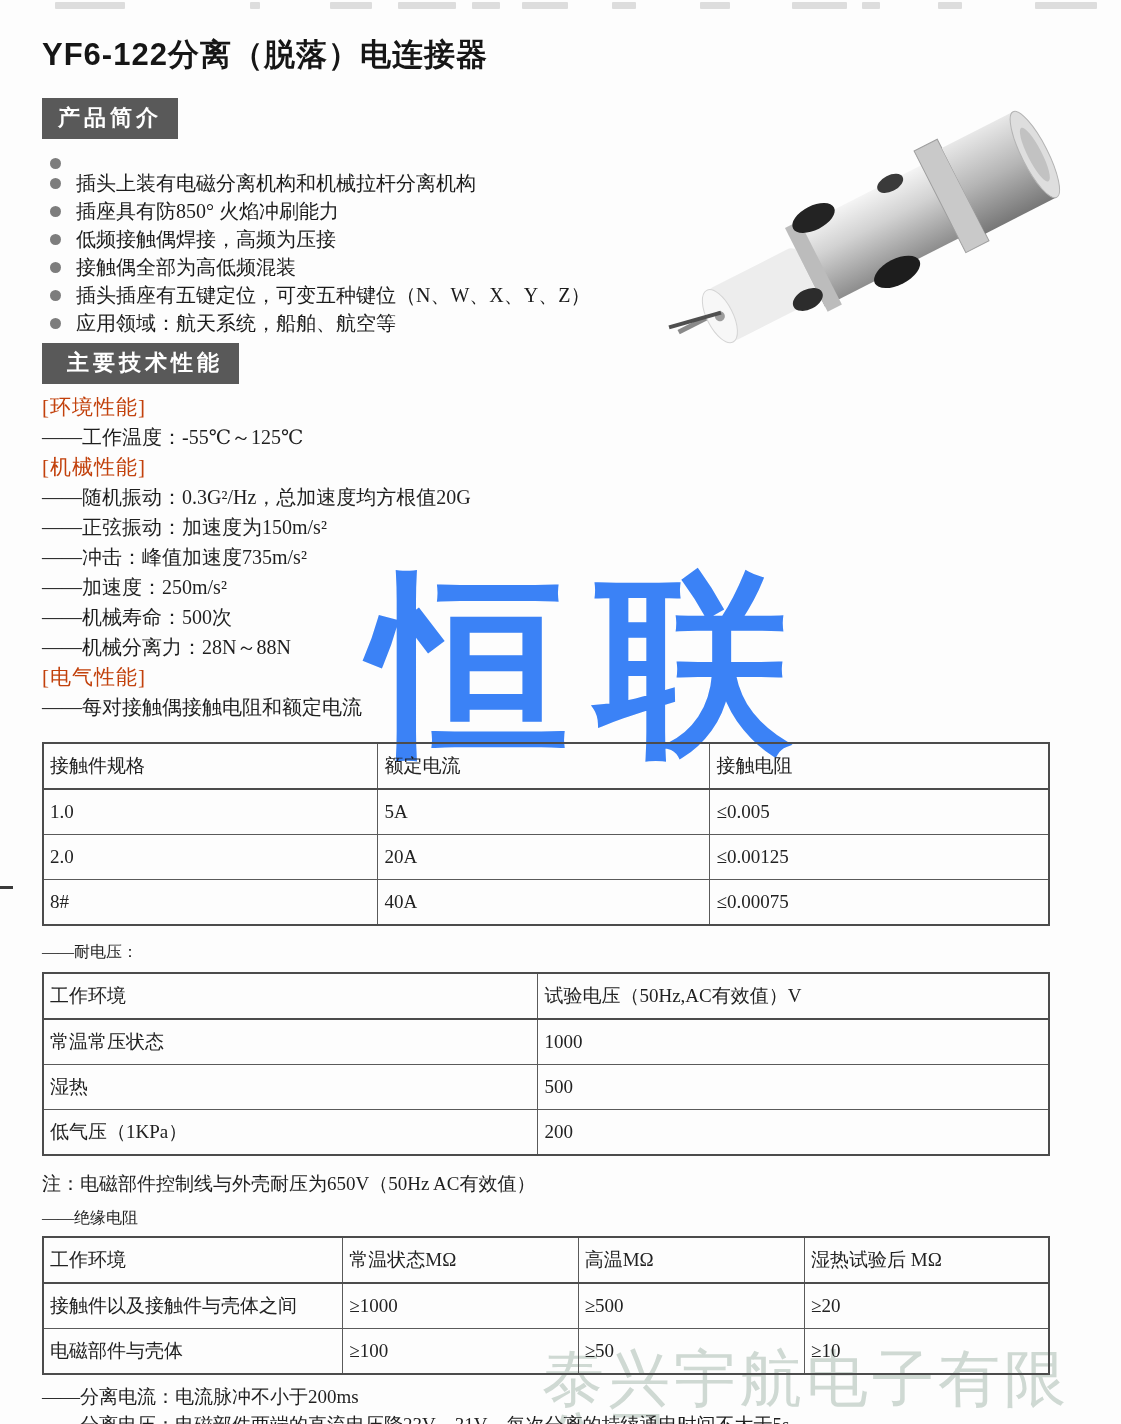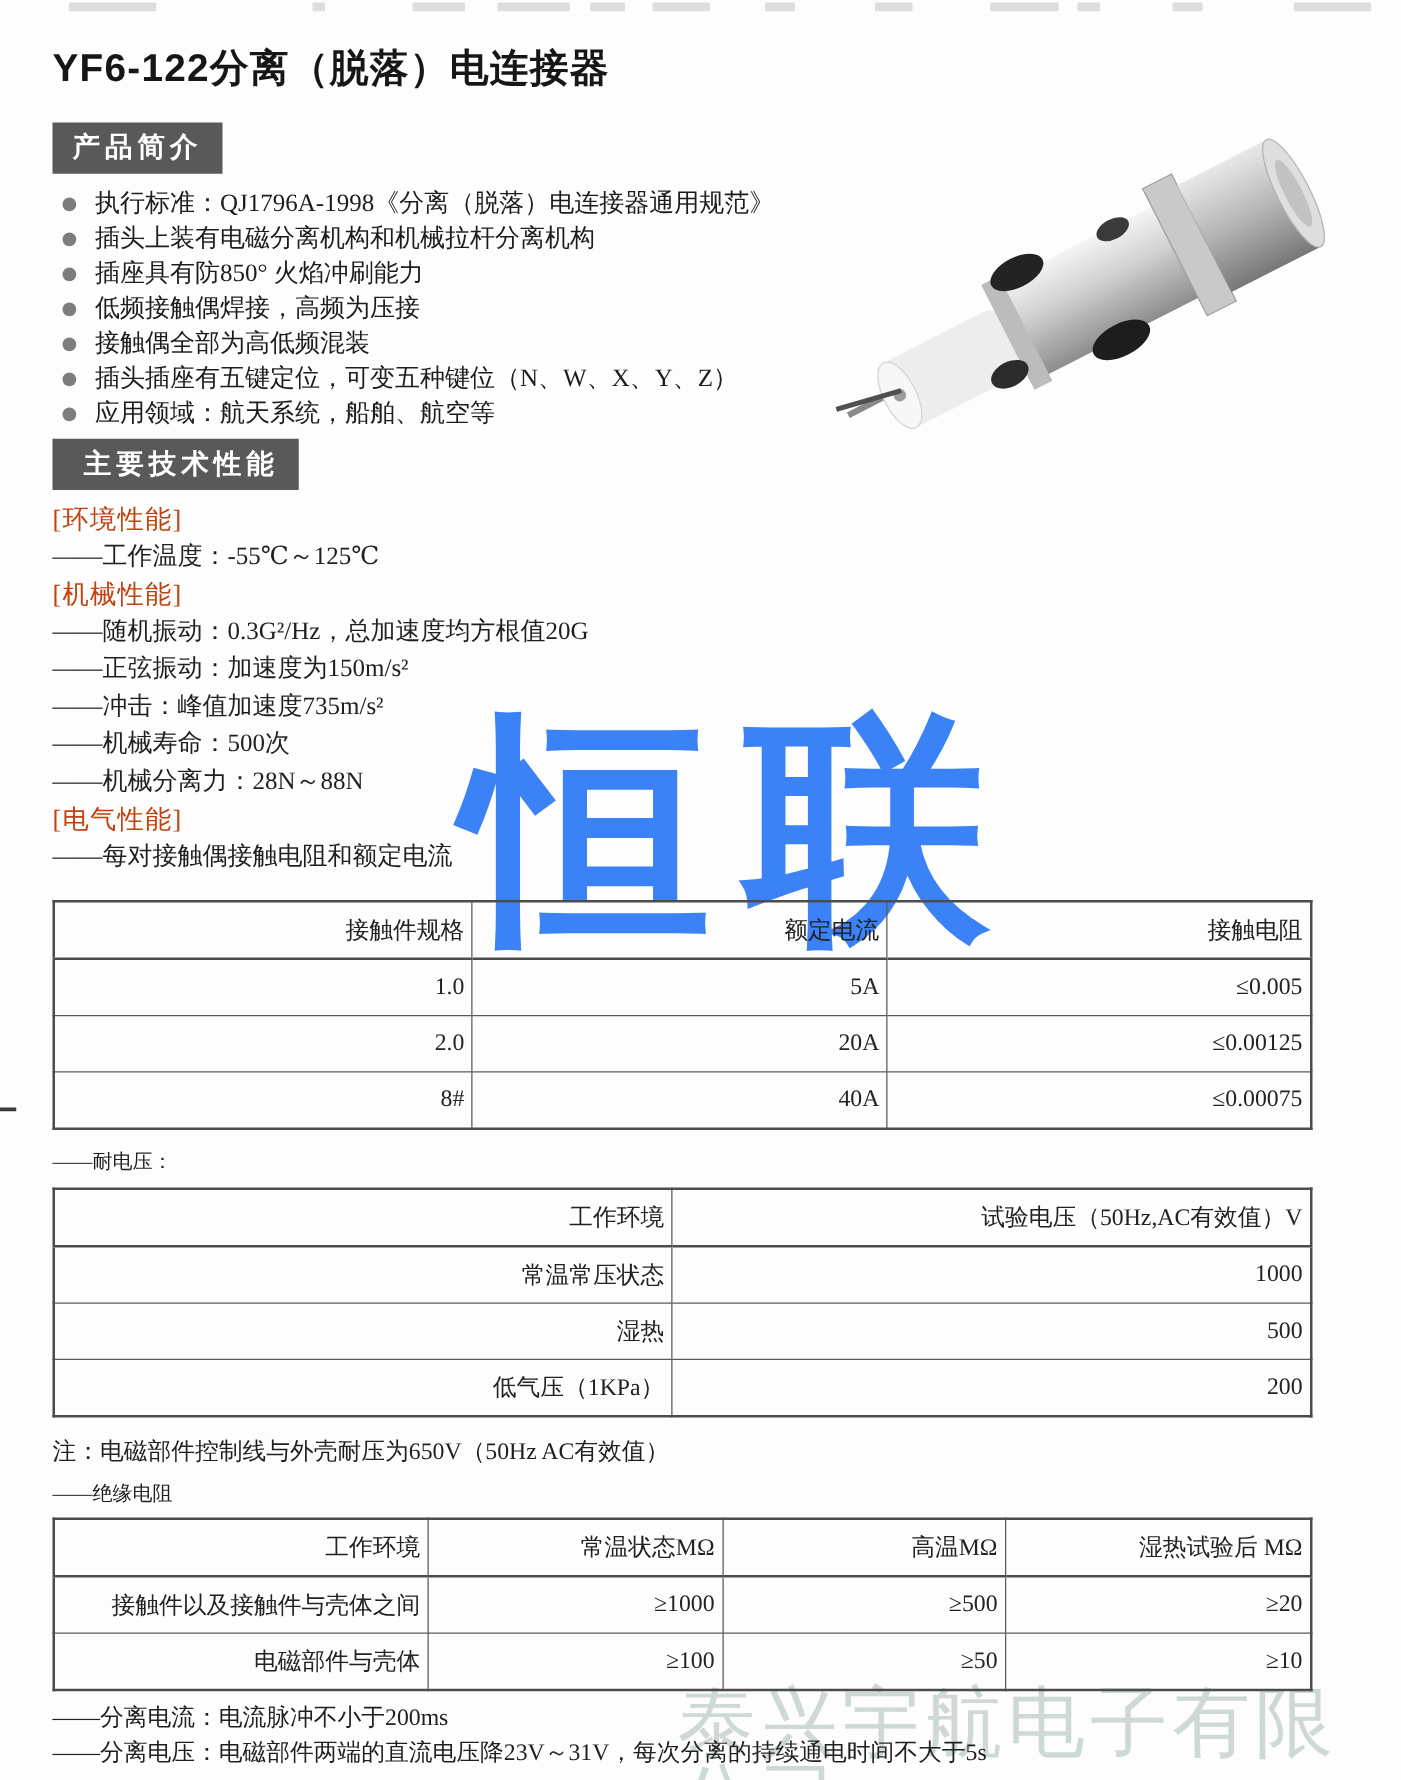--- a/index.html
+++ b/index.html
@@ -48,21 +48,21 @@
   .perf{margin-top:8px;}
   .perf p{margin:0;font-size:20px;line-height:30px;}
   .perf p.bracket{color:#c2410c;font-size:21px;letter-spacing:1px;}
 
   table.dtable{
     width:1008px;border-collapse:collapse;margin-top:20px;
     border:2px solid #4c4c4c;table-layout:fixed;background:transparent;
   }
   table.dtable th,table.dtable td{
     border:1px solid #5a5a5a;font-weight:normal;
-    font-size:19px;text-align:right;height:44px;padding:0 6px;color:#222;
+    font-size:19px;text-align:left;height:44px;padding:0 6px;color:#222;
   }
   table.dtable thead th{border-bottom:2px solid #4c4c4c;}
   table.t-contact col.c1{width:33.3%}
   table.t-contact col.c2{width:33.0%}
   table.t-contact col.c3{width:33.7%}
   table.t-voltage{margin-top:6px;}
   table.t-voltage col.c1{width:49.2%}
   table.t-voltage col.c2{width:50.8%}
   table.t-insulation{margin-top:4px;}
   table.t-insulation col.c1{width:29.8%}
@@ -136,21 +136,20 @@
 
 <div class="content">
 
   <h1 class="page-title">YF6-122分离（脱落）电连接器</h1>
 
   <div class="sec-hdr">产品简介</div>
 
   <ul class="bullets">
     <li>
         <span class="dot"></span>
-        <span>执行标准：QJ1796A-1998《分离（脱落）电连接器通用规范》</span>
       </li>
     <li>
         <span class="dot"></span>
         <span>插头上装有电磁分离机构和机械拉杆分离机构</span>
       </li>
     <li>
         <span class="dot"></span>
         <span>插座具有防850° 火焰冲刷能力</span>
       </li>
     <li>
@@ -173,20 +172,21 @@
 
   <div class="sec-hdr second">主要技术性能</div>
 
   <div class="perf">
     <p class="bracket">[环境性能]</p>
     <p>——工作温度：-55℃～125℃</p>
     <p class="bracket">[机械性能]</p>
     <p>——随机振动：0.3G²/Hz，总加速度均方根值20G</p>
     <p>——正弦振动：加速度为150m/s²</p>
     <p>——冲击：峰值加速度735m/s²</p>
+    <p>——加速度：250m/s²</p>
     <p>——机械寿命：500次</p>
     <p>——机械分离力：28N～88N</p>
     <p class="bracket">[电气性能]</p>
     <p>——每对接触偶接触电阻和额定电流</p>
   </div>
 
   <table class="dtable t-contact">
     <colgroup>
         <col class="c1">
         <col class="c2">

